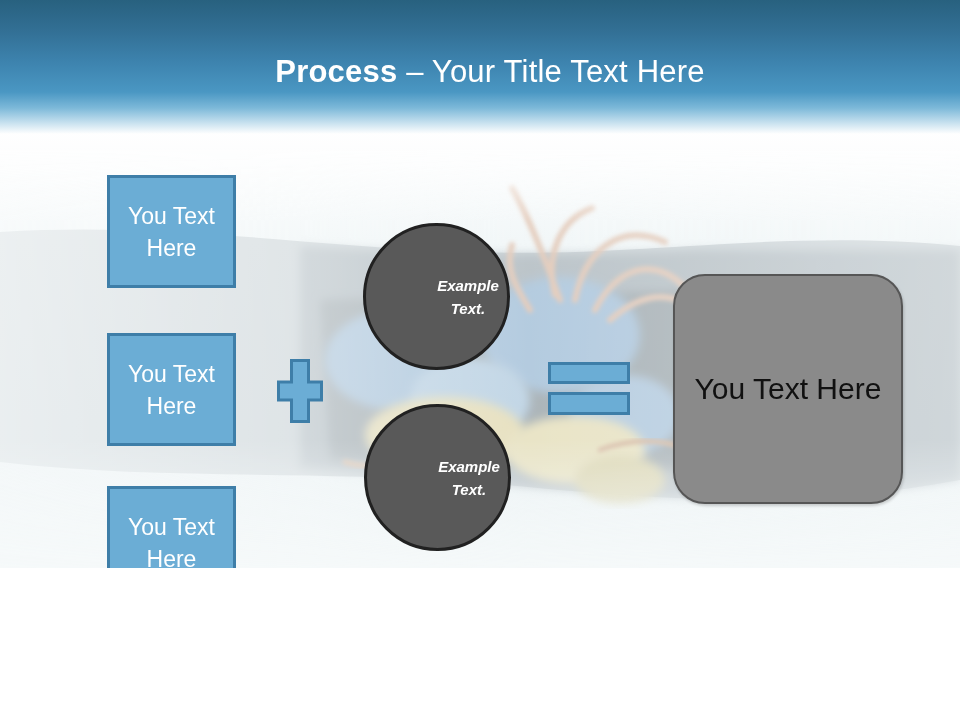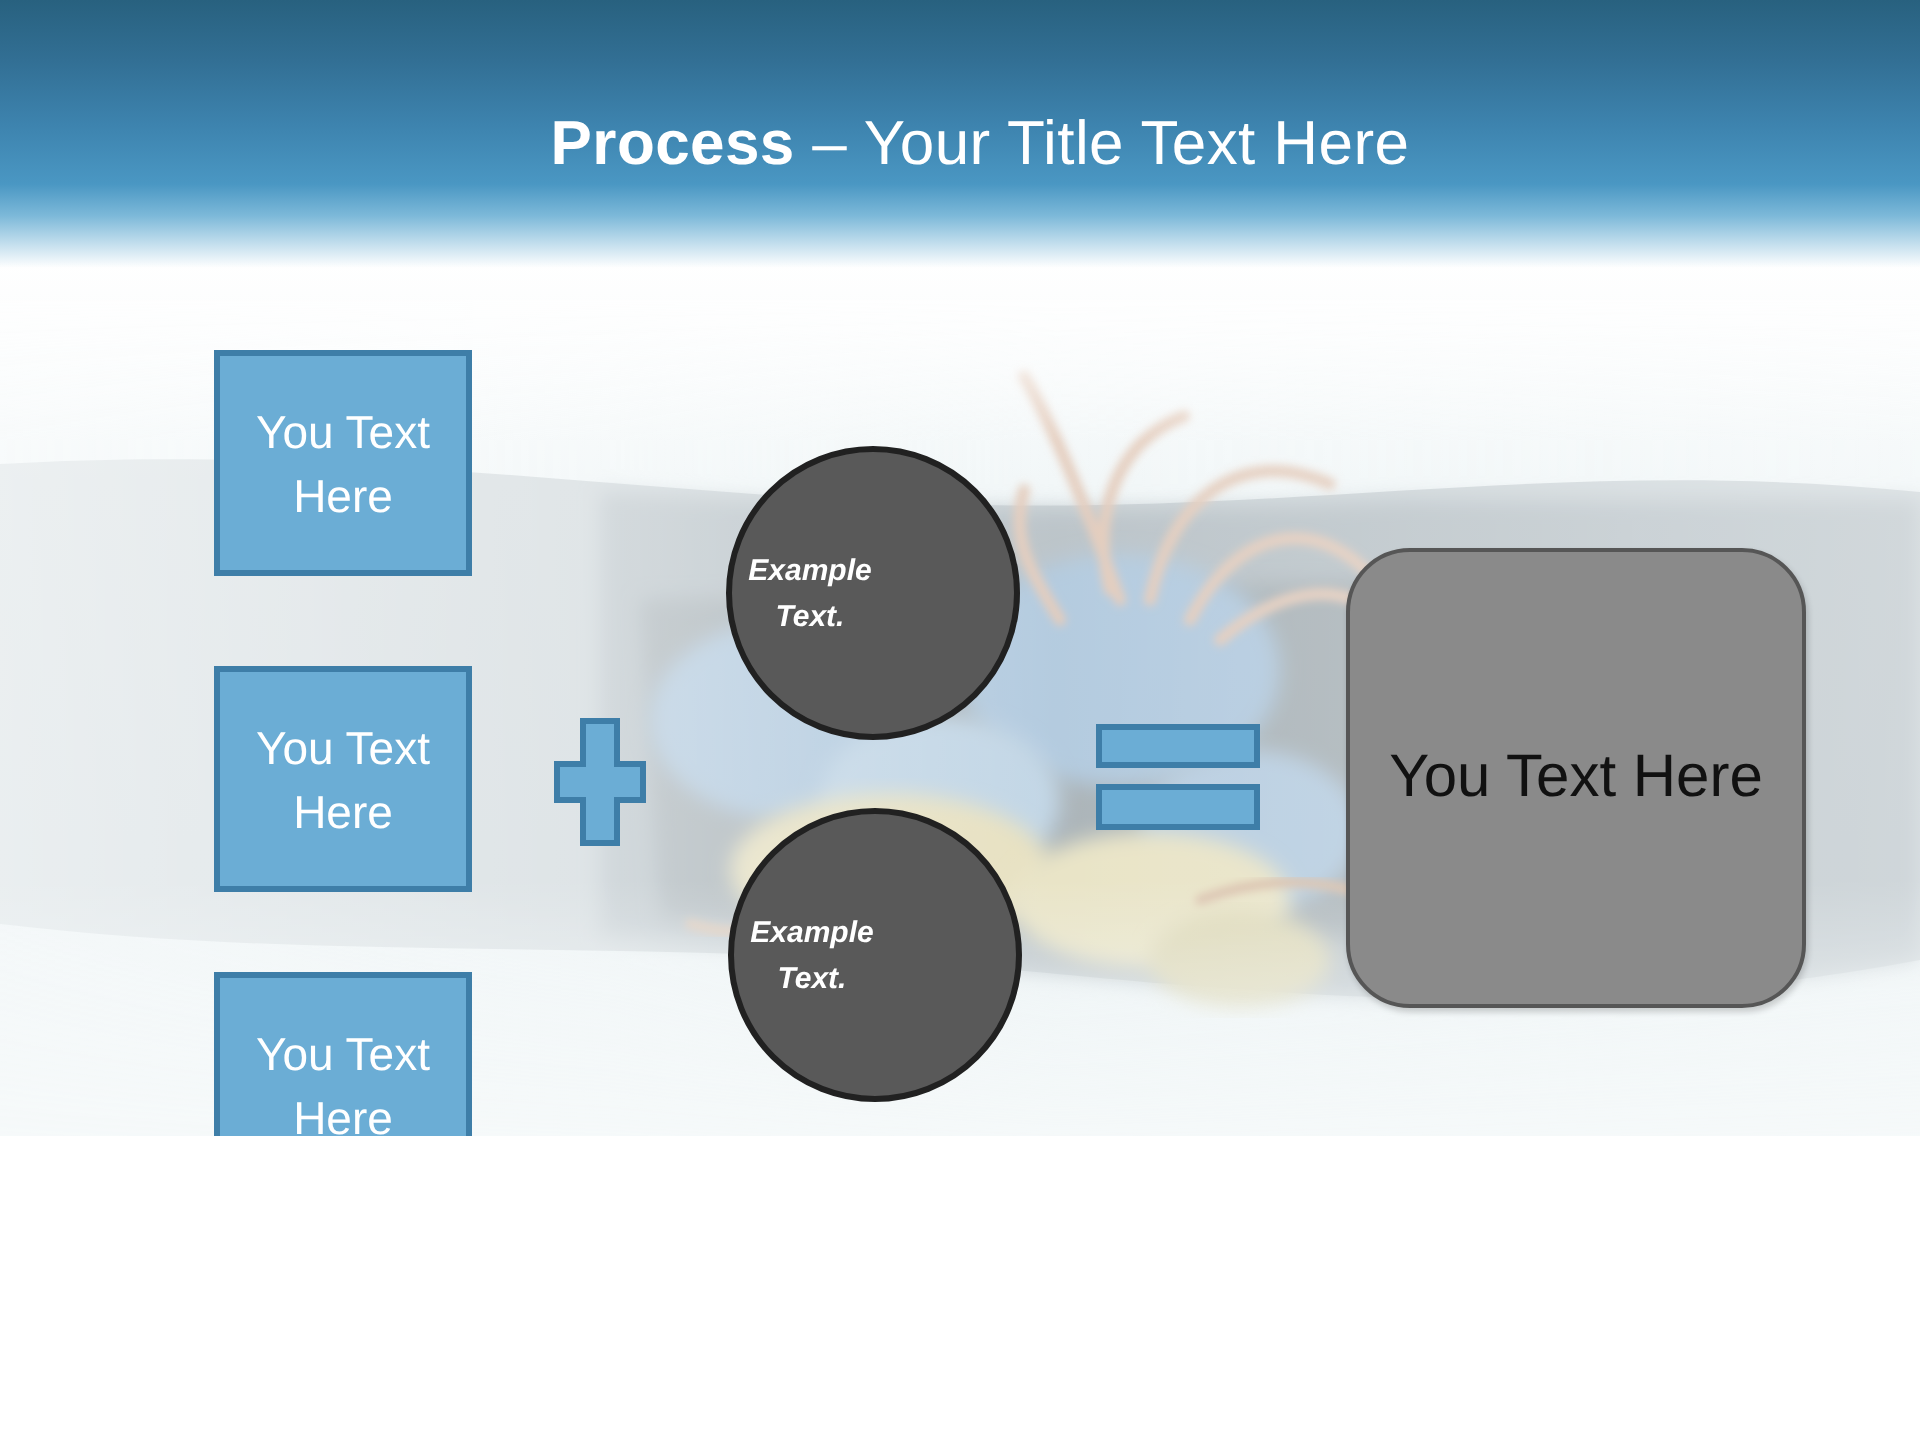--- a/index.html
+++ b/index.html
@@ -36,21 +36,21 @@
   .blue-box.b2{top:333px;}
   .blue-box.b3{top:486px;}
   .blue-box .lbl{width:100px;}
   
   .plus-wrap{position:absolute;left:277px;top:359px;width:46px;height:64px;}
   .equals-wrap{position:absolute;left:548px;top:362px;width:82px;height:53px;}
   
   .circle{
     position:absolute;width:147px;height:147px;border-radius:50%;box-sizing:border-box;
     background:#595959;border:3px solid #212121;
-    display:flex;align-items:center;justify-content:flex-start;text-align:center;
+    display:flex;align-items:center;justify-content:flex-end;text-align:center;
     color:#ffffff;font-size:15px;font-weight:bold;font-style:italic;line-height:23px;
   }
   .circle.c1{left:363px;top:223px;}
   .circle.c2{left:364px;top:404px;}
   .circle .lbl{width:78px;}
   
   .result-box{
     position:absolute;left:673px;top:274px;width:230px;height:230px;box-sizing:border-box;
     background:#8a8a8a;border:2px solid #565656;border-radius:32px;
     display:flex;align-items:center;justify-content:center;text-align:center;

